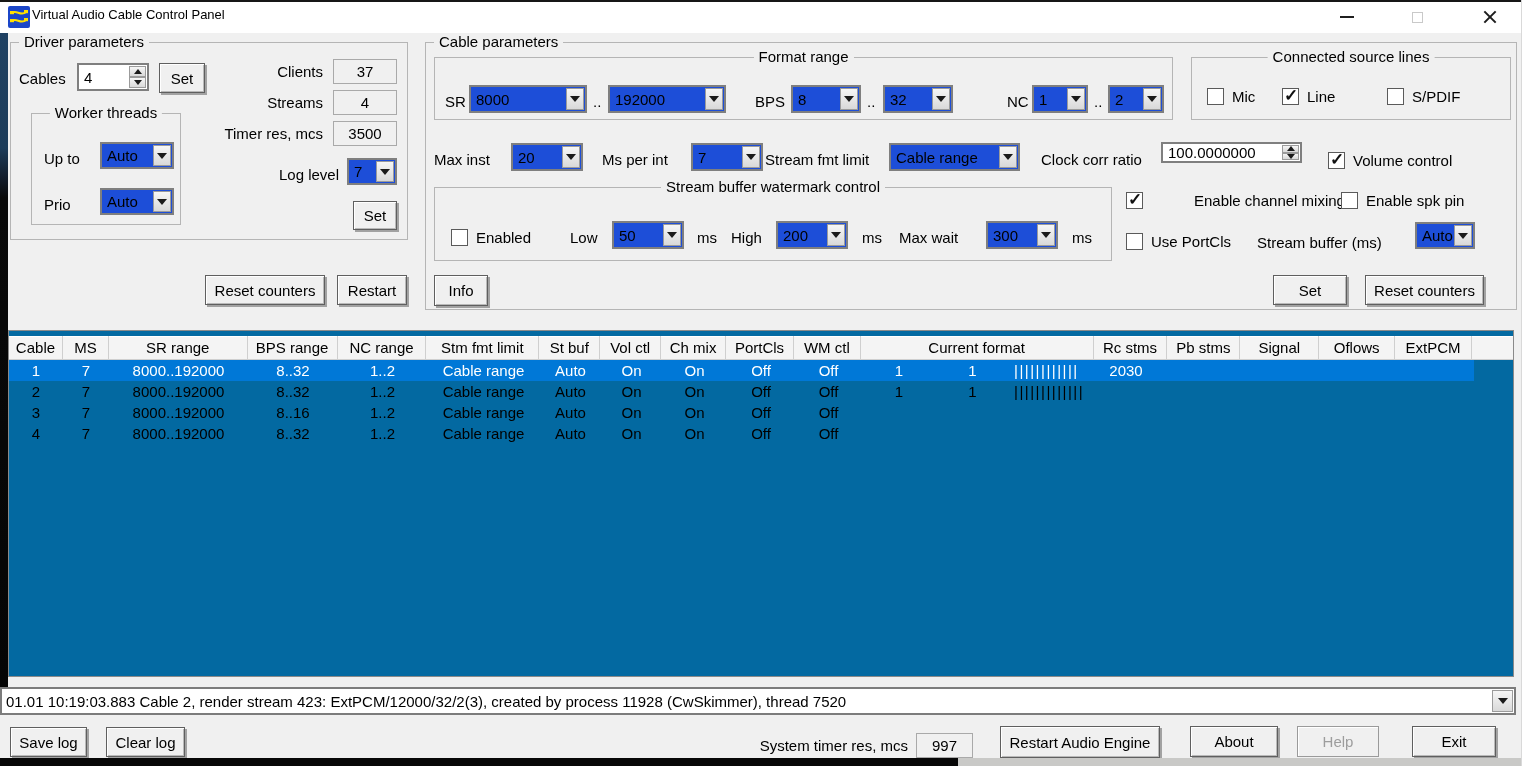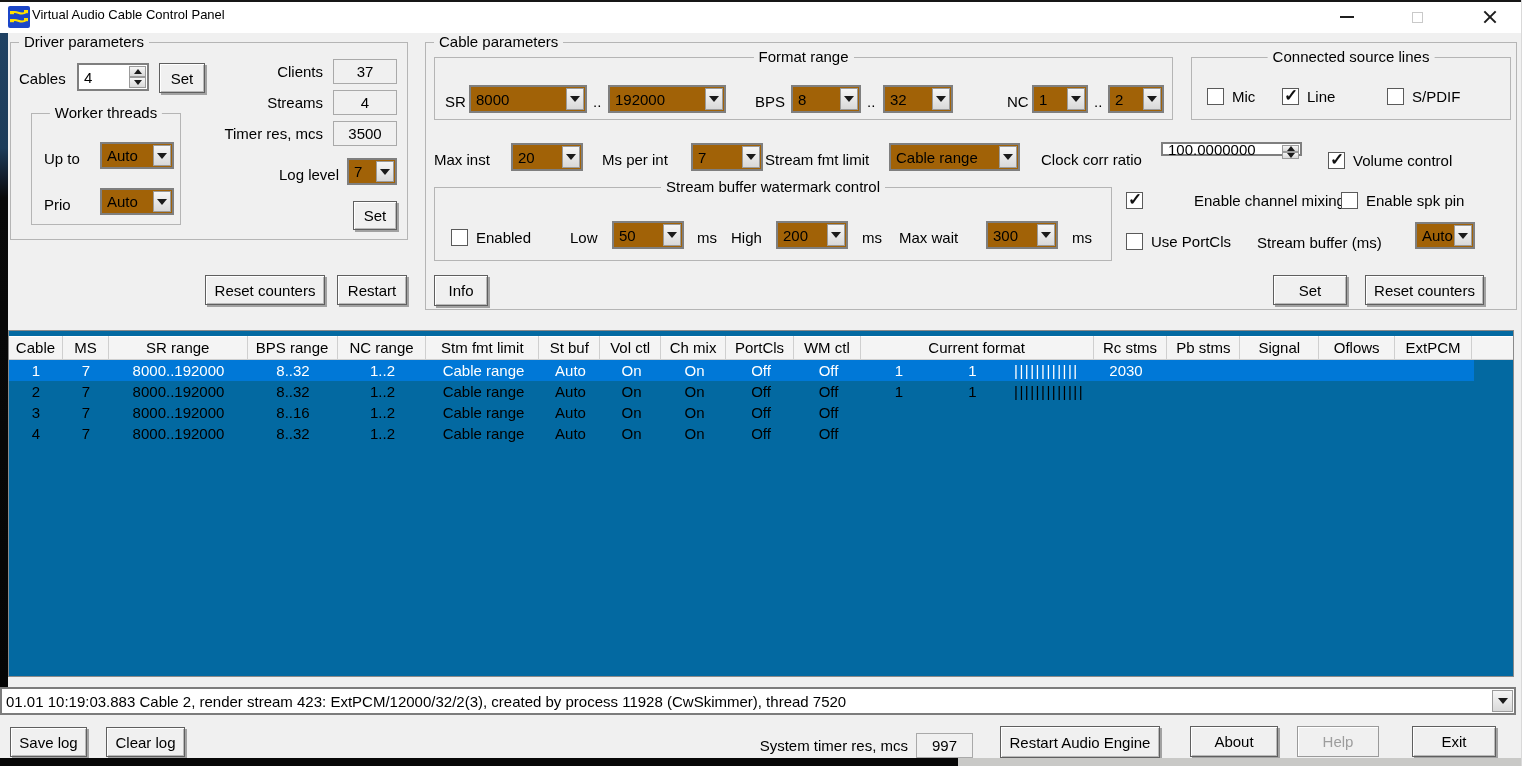--- a/index.html
+++ b/index.html
@@ -22,21 +22,21 @@
   .xwrap { position:relative; width:16px; height:16px; }
   .x1,.x2 { position:absolute; left:0; top:7px; width:16px; height:2px; background:#1c1c1c; }
   .x1 { transform:rotate(45deg); } .x2 { transform:rotate(-45deg); }
   
   .group { position:absolute; border:1px solid #b5b5b5; }
   .glabel { position:absolute; top:-10px; left:8px; height:18px; line-height:18px;
             background:#f0f0f0; padding:0 5px; white-space:nowrap; }
   .glabel.center { left:50%; transform:translateX(-50%); }
   .lbl { position:absolute; height:20px; line-height:20px; white-space:nowrap; }
   .r { text-align:right; }
-  .combo { position:absolute; background:#a16207; border:2px solid #7f7f7f; }
+  .combo { position:absolute; background:#1d4ed8; border:2px solid #7f7f7f; }
   .combo .val { position:absolute; left:5px; top:0; bottom:0; display:flex; align-items:center; white-space:nowrap; }
   .cbtn { position:absolute; top:1px; right:1px; bottom:1px; width:18px;
           background:linear-gradient(#f6f6f6,#d9d9d9); border:1px solid #9b9b9b;
           display:flex; align-items:center; justify-content:center; }
   .darr { width:0; height:0; border-left:5px solid transparent; border-right:5px solid transparent;
           border-top:6px solid #1a1a1a; display:block; }
   .uarr { width:0; height:0; border-left:4px solid transparent; border-right:4px solid transparent;
           border-bottom:5px solid #1a1a1a; display:block; }
   .darr.sm { border-left-width:4px; border-right-width:4px; border-top-width:5px; }
   .spinbox { position:absolute; background:#fff; border:2px solid #7f7f7f; }
@@ -249,21 +249,21 @@
         </span>
     </div>
     <span class="lbl" style="left:339px;top:107px;">Stream fmt limit</span>
     <div class="combo" style="left:463px;top:100px;width:131px;height:28px;">
       <span class="val">Cable range</span>
       <span class="cbtn">
           <span class="darr"></span>
         </span>
     </div>
     <span class="lbl" style="left:615px;top:107px;">Clock corr ratio</span>
-    <div class="spinbox" style="left:735px;top:99px;width:141px;height:14px;">
+    <div class="spinbox" style="left:735px;top:99px;width:141px;height:21px;">
       <span class="val">100.0000000</span>
       <span class="spincol">
         <span class="sbtn">
             <span class="uarr"></span>
           </span>
         <span class="sbtn">
             <span class="darr sm"></span>
           </span>
       </span>
     </div>

